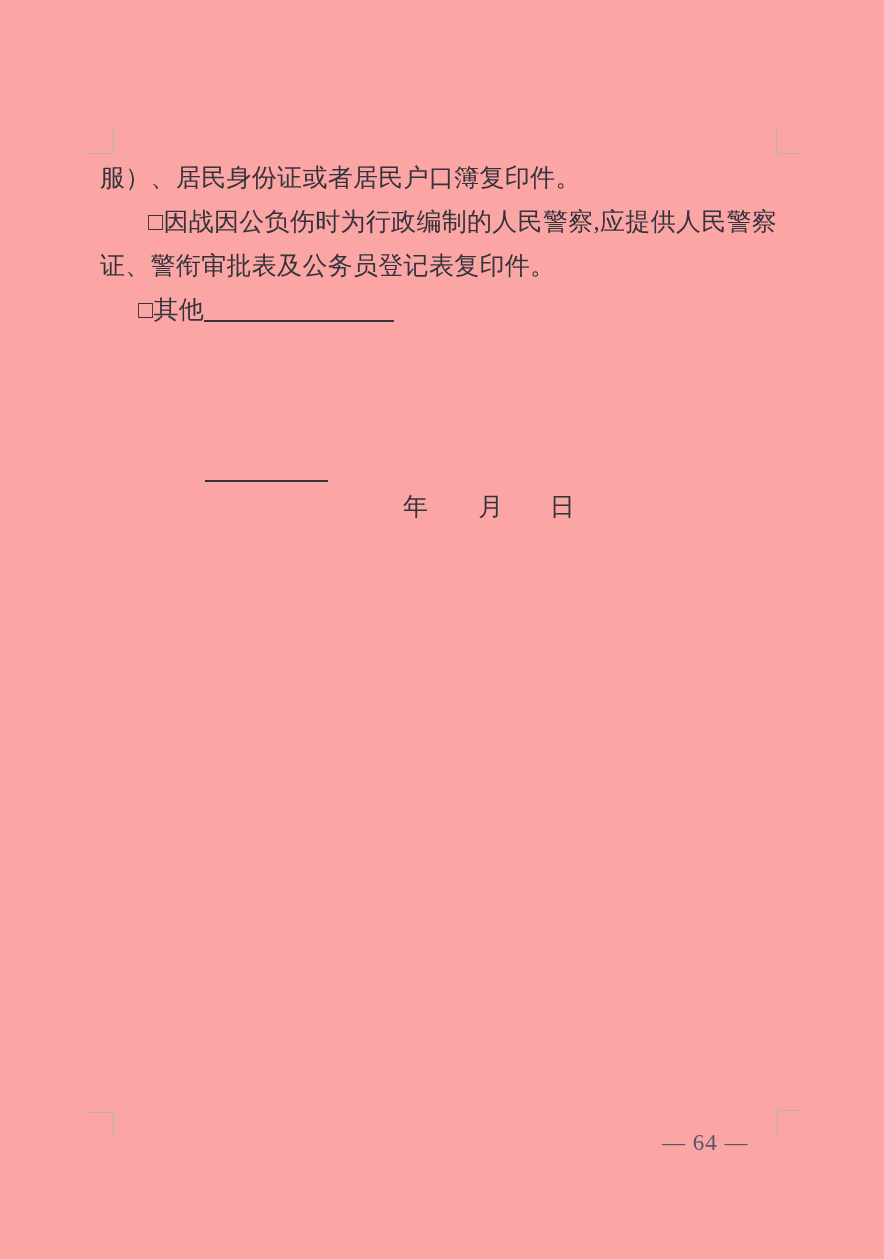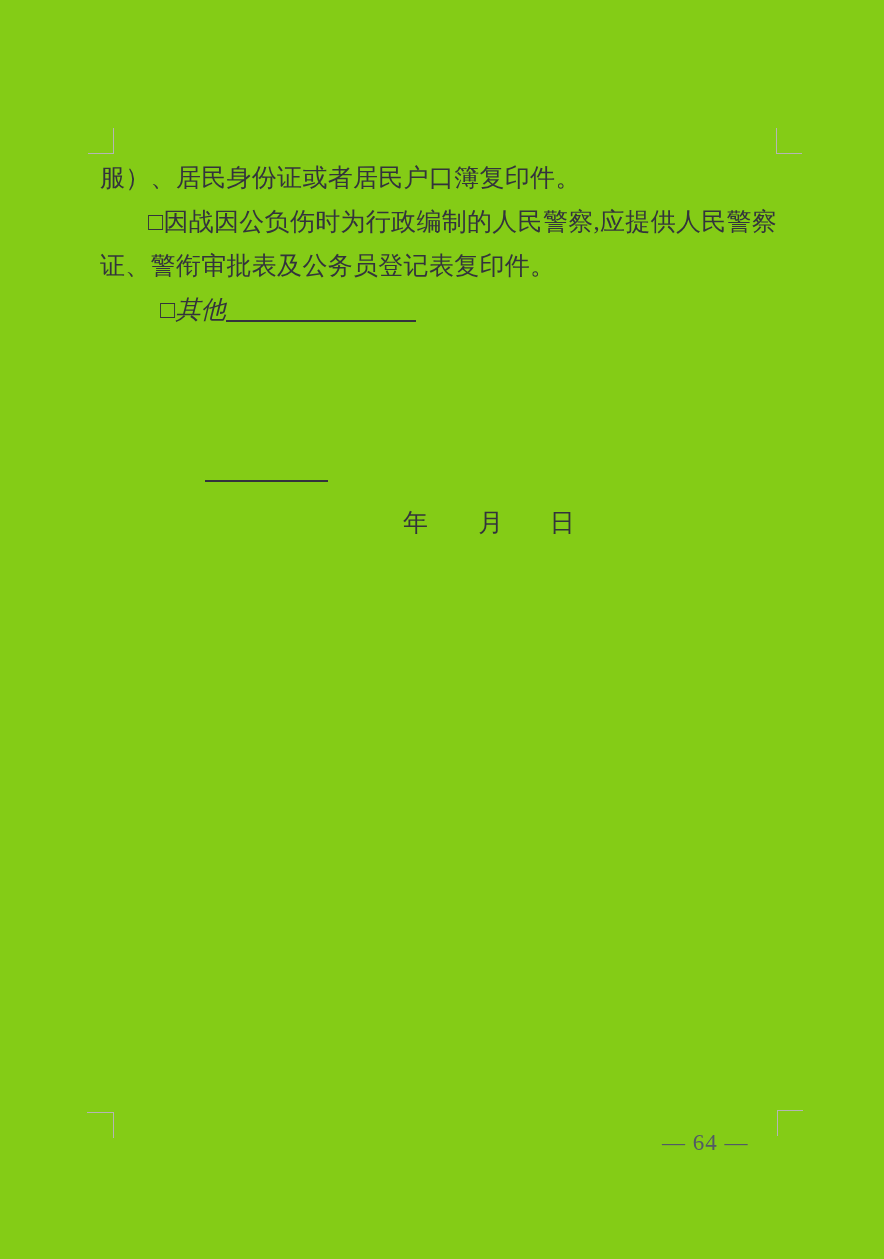--- a/index.html
+++ b/index.html
@@ -1,20 +1,20 @@
 <!DOCTYPE html>
 <html><head>
 <meta charset="utf-8">
 <style>
   html, body { margin: 0; padding: 0; background: #ffffff; }
   .page {
     position: relative;
     width: 884px;
     height: 1259px;
-    background: #84cc16;
+    background: #fca5a5;
     font-family: "Liberation Serif", "DejaVu Serif", serif;
     color: #33333c;
     overflow: hidden;
   }
   
   .crop { position: absolute; }
   .crop-tl { left: 88px;  top: 128px;  width: 25px; height: 25px;
              border-right: 1px solid #b5b5b5; border-bottom: 1px solid #b5b5b5; }
   .crop-tr { left: 776px; top: 128px;  width: 25px; height: 25px;
              border-left: 1px solid #b5b5b5;  border-bottom: 1px solid #b5b5b5; }
@@ -27,23 +27,23 @@
     position: absolute;
     font-size: 25px;
     line-height: 30px;
     letter-spacing: 0.3px;
     white-space: nowrap;
     color: #33333c;
   }
   .l1   { left: 100px; top: 163px; }
   .l2   { left: 148px; top: 207px; width: 638px; }
   .l3   { left: 100px; top: 251px; }
-  .l4   { left: 160px; top: 295px; font-style: italic; }
+  .l4   { left: 138px; top: 295px; }
   .sig  { left: 205px; top: 455px; }
-  .date { left: 403px; top: 492px; margin-top: 16px; }
+  .date { left: 403px; top: 492px; }
 
   .checkbox-glyph { display: inline-block; }
 
   .blank-underline {
     display: inline-block;
     border-bottom: 2px solid #33333c;
     vertical-align: -4px;
     height: 0;
   }
   .blank-other  { width: 190px; }

